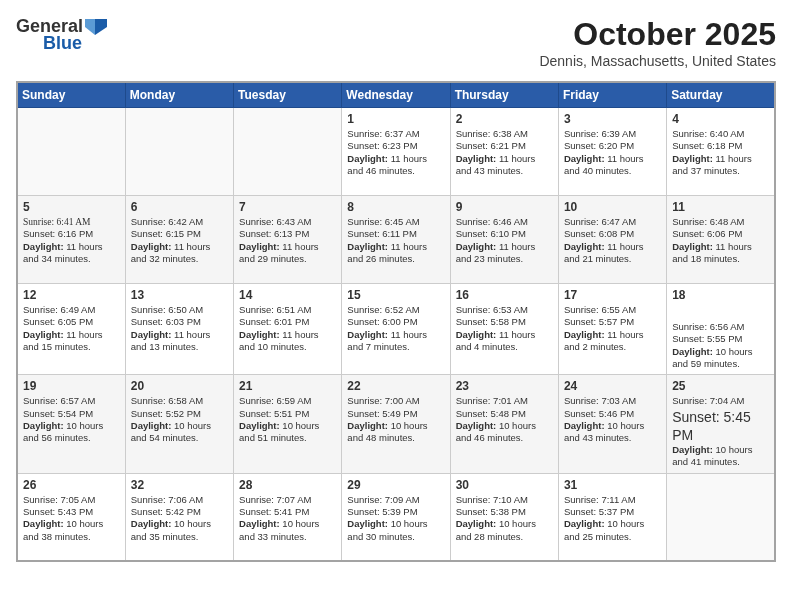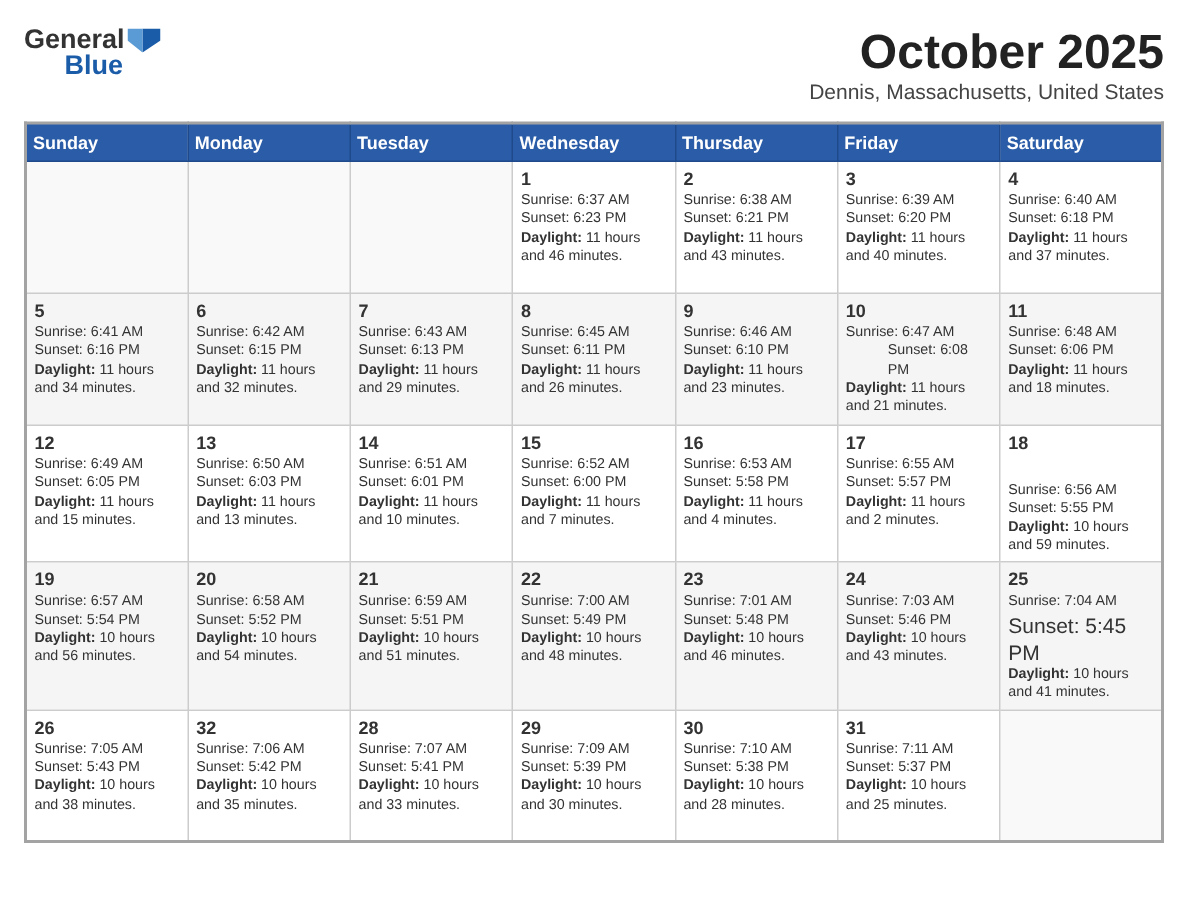--- a/index.html
+++ b/index.html
@@ -125,21 +125,21 @@
         <td>
           <div class="day-num">4</div>
           <div style="font-size: 9.5px; line-height: 1.3; color: rgb(51, 51, 51);">Sunrise: 6:40 AM</div>
           <div style="font-size: 9.5px; line-height: 1.3; color: rgb(51, 51, 51);">Sunset: 6:18 PM</div>
           <div style="font-size: 9.5px; line-height: 1.3; color: rgb(51, 51, 51);"><span style="font-weight: bold;">Daylight: </span>11 hours and 37 minutes.</div>
         </td>
       </tr>
       <tr>
         <td>
           <div class="day-num">5</div>
-          <div style="font-size: 9.5px; line-height: 1.3; color: rgb(51, 51, 51);">Sunrise: 6:41 AM</div>
+          <div style="font-size: 9.5px; line-height: 1.3; color: rgb(51, 51, 51); font-family: Liberation Serif, serif;">Sunrise: 6:41 AM</div>
           <div style="font-size: 9.5px; line-height: 1.3; color: rgb(51, 51, 51);">Sunset: 6:16 PM</div>
           <div style="font-size: 9.5px; line-height: 1.3; color: rgb(51, 51, 51);"><span style="font-weight: bold;">Daylight: </span>11 hours and 34 minutes.</div>
         </td>
         <td>
           <div class="day-num">6</div>
           <div style="font-size: 9.5px; line-height: 1.3; color: rgb(51, 51, 51);">Sunrise: 6:42 AM</div>
           <div style="font-size: 9.5px; line-height: 1.3; color: rgb(51, 51, 51);">Sunset: 6:15 PM</div>
           <div style="font-size: 9.5px; line-height: 1.3; color: rgb(51, 51, 51);"><span style="font-weight: bold;">Daylight: </span>11 hours and 32 minutes.</div>
         </td>
         <td>
@@ -156,21 +156,21 @@
         </td>
         <td>
           <div class="day-num">9</div>
           <div style="font-size: 9.5px; line-height: 1.3; color: rgb(51, 51, 51);">Sunrise: 6:46 AM</div>
           <div style="font-size: 9.5px; line-height: 1.3; color: rgb(51, 51, 51);">Sunset: 6:10 PM</div>
           <div style="font-size: 9.5px; line-height: 1.3; color: rgb(51, 51, 51);"><span style="font-weight: bold;">Daylight: </span>11 hours and 23 minutes.</div>
         </td>
         <td>
           <div class="day-num">10</div>
           <div style="font-size: 9.5px; line-height: 1.3; color: rgb(51, 51, 51);">Sunrise: 6:47 AM</div>
-          <div style="font-size: 9.5px; line-height: 1.3; color: rgb(51, 51, 51); margin-left: 28px;">Sunset: 6:08 PM</div>
+          <div style="font-size: 9.5px; line-height: 1.3; color: rgb(51, 51, 51);">Sunset: 6:08 PM</div>
           <div style="font-size: 9.5px; line-height: 1.3; color: rgb(51, 51, 51);"><span style="font-weight: bold;">Daylight: </span>11 hours and 21 minutes.</div>
         </td>
         <td>
           <div class="day-num">11</div>
           <div style="font-size: 9.5px; line-height: 1.3; color: rgb(51, 51, 51);">Sunrise: 6:48 AM</div>
           <div style="font-size: 9.5px; line-height: 1.3; color: rgb(51, 51, 51);">Sunset: 6:06 PM</div>
           <div style="font-size: 9.5px; line-height: 1.3; color: rgb(51, 51, 51);"><span style="font-weight: bold;">Daylight: </span>11 hours and 18 minutes.</div>
         </td>
       </tr>
       <tr>

